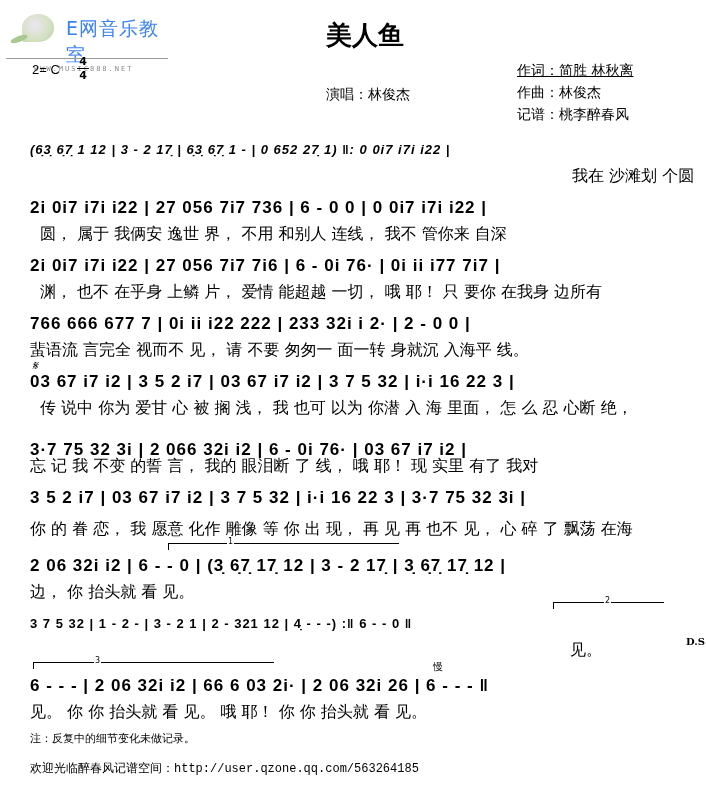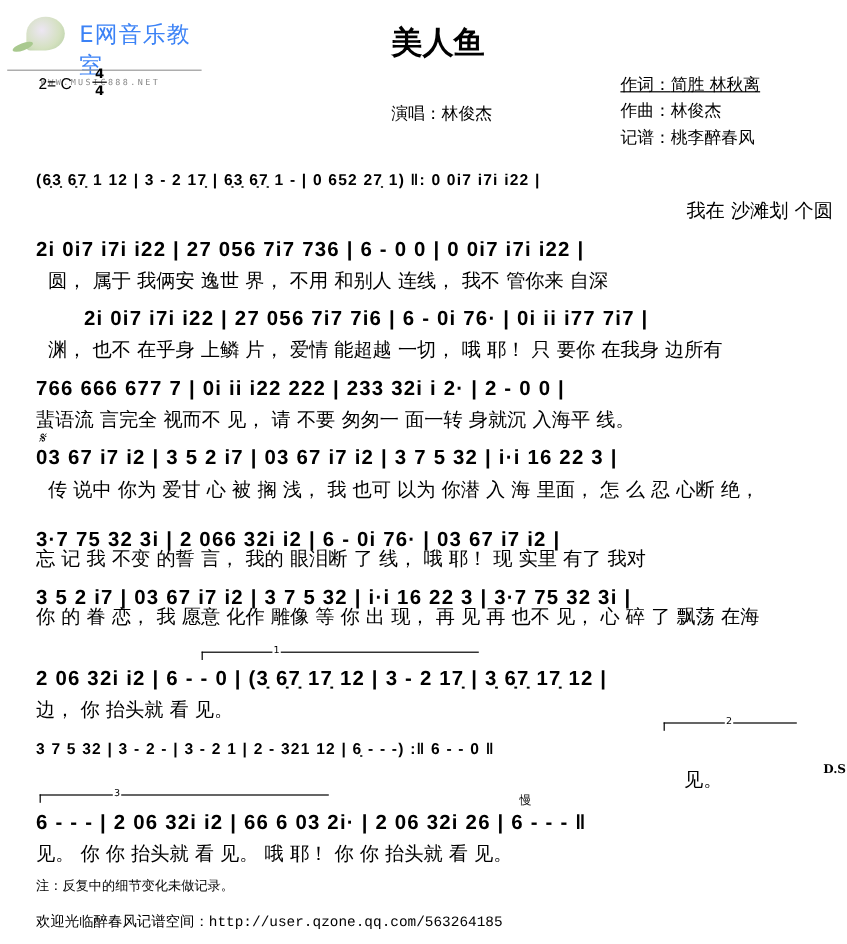--- a/index.html
+++ b/index.html
@@ -51,49 +51,49 @@
 <div class="abs meta" style="left:517px;top:62px;text-decoration:underline;">
   <span>作词：</span><span>简胜 林秋离</span>
 </div>
 <div class="abs meta" style="left:517px;top:84px;">
   <span>作曲：</span><span>林俊杰</span>
 </div>
 <div class="abs meta" style="left:517px;top:106px;">
   <span>记谱：</span><span>桃李醉春风</span>
 </div>
 
-<div class="row notes sm" style="top:142px;">(6̣3̣ 6̣7̣ 1 12 | 3 - 2 17̣ | 6̣3̣ 6̣7̣ 1 - | 0 652 27̣ 1) ‖: 0 0i7 i7i i22 |</div>
+<div class="row notes sm" style="top:142px;font-style:italic;">(6̣3̣ 6̣7̣ 1 12 | 3 - 2 17̣ | 6̣3̣ 6̣7̣ 1 - | 0 652 27̣ 1) ‖: 0 0i7 i7i i22 |</div>
 <div class="row lyr" style="top:166px;left:572px;">我在 沙滩划   个圆</div>
 
 <div class="row notes" style="top:198px;">2i 0i7 i7i i22 | 27 056 7i7 736 | 6 - 0 0 | 0 0i7 i7i i22 |</div>
 <div class="row lyr" style="top:224px;left:40px;">圆， 属于 我俩安   逸世    界， 不用 和别人  连线，                    我不 管你来   自深</div>
 
-<div class="row notes" style="top:256px;margin-left:40px;">2i 0i7 i7i i22 | 27 056 7i7 7i6 | 6 - 0i 76· | 0i ii i77 7i7 |</div>
+<div class="row notes" style="top:256px;">2i 0i7 i7i i22 | 27 056 7i7 7i6 | 6 - 0i 76· | 0i ii i77 7i7 |</div>
 <div class="row lyr" style="top:282px;left:40px;">渊， 也不 在乎身   上鳞    片， 爱情 能超越  一切，        哦 耶！     只 要你 在我身 边所有</div>
 
 <div class="row notes" style="top:314px;">766 666 677 7 | 0i ii i22 222 | 233 32i i 2· | 2 - 0 0 |</div>
 <div class="row lyr" style="top:340px;">蜚语流 言完全 视而不 见，   请 不要 匆匆一 面一转  身就沉 入海平   线。</div>
 
 <div class="segno" style="left:32px;top:358px;">𝄋</div>
 <div class="row notes" style="top:372px;">03 67 i7 i2 | 3 5 2 i7 | 03 67 i7 i2 | 3 7 5 32 | i·i 16 22 3 |</div>
 <div class="row lyr" style="top:398px;left:40px;">传 说中 你为 爱甘  心 被 搁 浅，   我 也可 以为 你潜  入 海 里面，  怎 么  忍 心断 绝，</div>
 
 <div class="row notes" style="top:440px;">3·7 75 32 3i | 2 066 32i i2 | 6 - 0i 76· | 03 67 i7 i2 |</div>
 <div class="row lyr" style="top:456px;text-align:right;">忘 记   我 不变 的誓  言， 我的 眼泪断  了   线，   哦 耶！   现 实里 有了 我对</div>
 
 <div class="row notes" style="top:488px;">3 5 2 i7 | 03 67 i7 i2 | 3 7 5 32 | i·i 16 22 3 | 3·7 75 32 3i |</div>
-<div class="row lyr" style="top:504px;">你 的 眷 恋，    我 愿意 化作 雕像  等 你 出 现，   再 见  再 也不 见， 心 碎  了 飘荡 在海</div>
+<div class="row lyr" style="top:519px;">你 的 眷 恋，    我 愿意 化作 雕像  等 你 出 现，   再 见  再 也不 见， 心 碎  了 飘荡 在海</div>
 
 <div class="volta" style="left:168px;top:543px;width:230px;">
     <span style="left:58px;">1</span>
   </div>
 <div class="row notes" style="top:556px;text-align:right;">2 06 32i i2 | 6 - - 0 | (3̣ 6̣7̣ 17̣ 12 | 3 - 2 17̣ | 3̣ 6̣7̣ 17̣ 12 |</div>
 <div class="row lyr" style="top:582px;">边， 你 抬头就 看   见。</div>
 
-<div class="row notes sm" style="top:616px;">3 7 5 32 | 3 - 2 - | 3 - 2 1 | 2 - 321 12 | 6̣ - - -) :‖ 6 - - 0 ‖</div>
+<div class="row notes sm" style="top:616px;">3 7 5 32 | 1 - 2 - | 3 - 2 1 | 2 - 321 12 | 4̣ - - -) :‖ 6 - - 0 ‖</div>
 <div class="volta" style="left:553px;top:602px;width:110px;">
     <span style="left:50px;">2</span>
   </div>
 <div class="row lyr" style="top:640px;left:570px;">见。</div>
 <div class="abs" style="left:686px;top:636px;font-weight:bold;font-size:10px;font-family:'DejaVu Serif',serif;">D.S</div>
 
 <div class="volta" style="left:33px;top:662px;width:240px;">
     <span style="left:60px;">3</span>
   </div>
 <div class="abs" style="left:433px;top:660px;font-size:10px;">慢</div>

